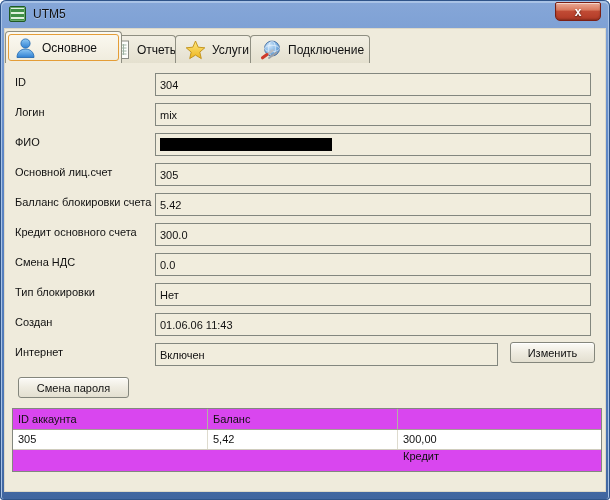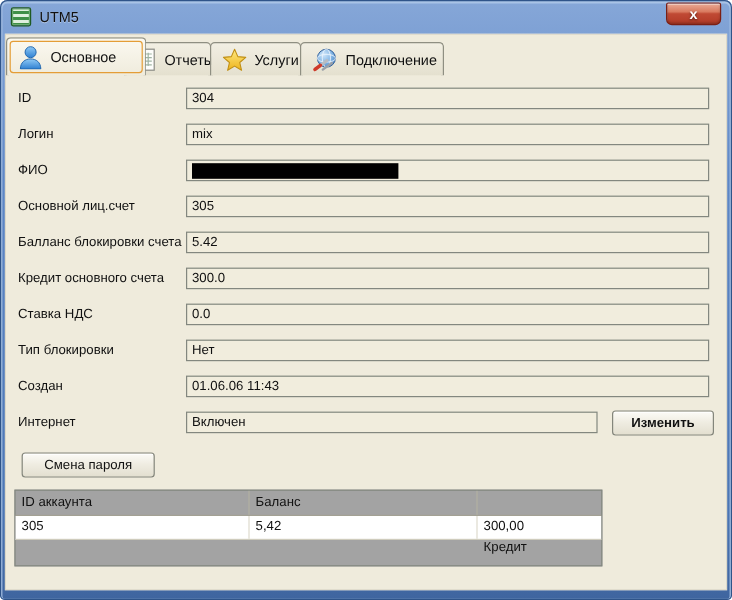--- a/index.html
+++ b/index.html
@@ -76,44 +76,44 @@
   .row{ position:absolute; left:0; width:100%; height:20px; }
   .row-0{ top:45px; }  .row-1{ top:75px; }  .row-2{ top:105px; }
   .row-3{ top:135px; } .row-4{ top:165px; } .row-5{ top:195px; }
   .row-6{ top:225px; } .row-7{ top:255px; } .row-8{ top:285px; }
   .row-9{ top:315px; }
   .lbl{
     position:absolute; left:11px; top:3px;
     font-size:11px; color:#111;
   }
   .field{
-    position:absolute; left:151px; width:436px; height:18px;
+    position:absolute; left:151px; width:436px; height:23px;
     background:#f1eddd; border:1px solid #83877f;
     display:flex; align-items:center; padding-left:4px;
     font-size:11px; color:#111;
   }
   .field.short{ width:343px;text-align:center; }
   .redacted{
     display:inline-block; width:172px; height:13px; background:#000;
   }
   .btn{
     background:linear-gradient(180deg,#fcfbf7,#efece1 48%,#e3dfd0);
     border:1px solid #84867c; border-radius:3px;
     font-size:11px; color:#111;
     display:flex; align-items:center; justify-content:center;
     cursor:default;
     box-shadow: inset 0 1px 0 #fff;
   }
-  .btn-change{ position:absolute; left:506px; top:-1px; width:85px; height:21px;font-weight:bold; }
+  .btn-change{ position:absolute; left:506px; top:-1px; width:85px; height:21px; }
   .btn-password{ position:absolute; left:14px; top:349px; width:111px; height:21px; }
 
   
   .acct-table{
-    position:absolute; left:8px; top:380px; width:490px; height:64px;
-    border:1px solid #83877f; background:#a3a3a3;
+    position:absolute; left:8px; top:380px; width:590px; height:64px;
+    border:1px solid #83877f; background:#d946ef;
   }
   .thead{ display:flex; height:21px; border-bottom:1px solid #a3a194; }
   .th{
     font-size:11px; color:#111; padding:4px 0 0 5px;
     border-right:1px solid #b3b1a3;
   }
   .th:last-child{ border-right:none;margin-top:37px; }
   .trow{ display:flex; height:20px; background:#fff; border-bottom:1px solid #cfccbd; }
   .td{
     font-size:11px; color:#111; padding:3px 0 0 5px;
@@ -243,21 +243,21 @@
     </div>
 
     <div class="row row-5">
       <span class="lbl">Кредит основного счета</span>
       <div class="field">
           <span>300.0</span>
         </div>
     </div>
 
     <div class="row row-6">
-      <span class="lbl">Ставка НДС</span>
+      <span class="lbl">Смена НДС</span>
       <div class="field">
           <span>0.0</span>
         </div>
     </div>
 
     <div class="row row-7">
       <span class="lbl">Тип блокировки</span>
       <div class="field">
           <span>Нет</span>
         </div>

